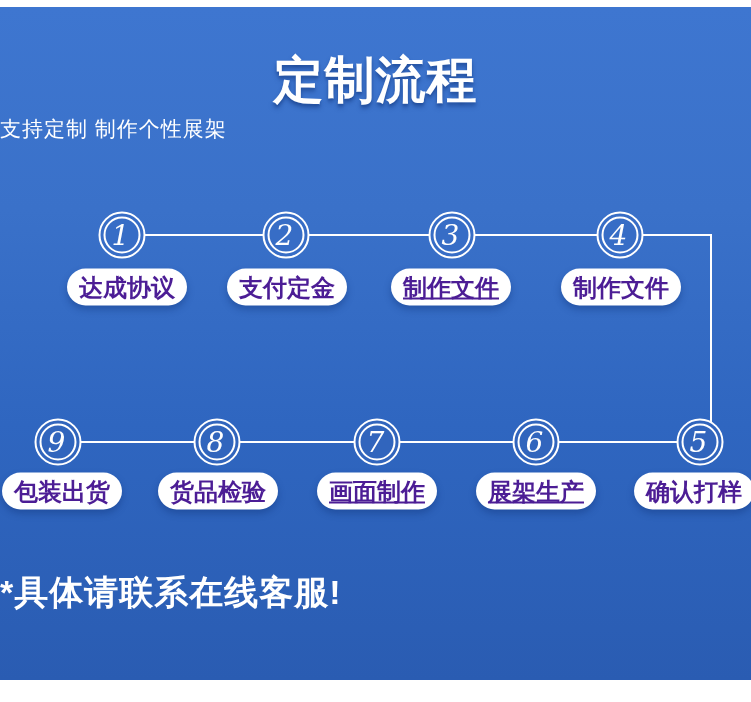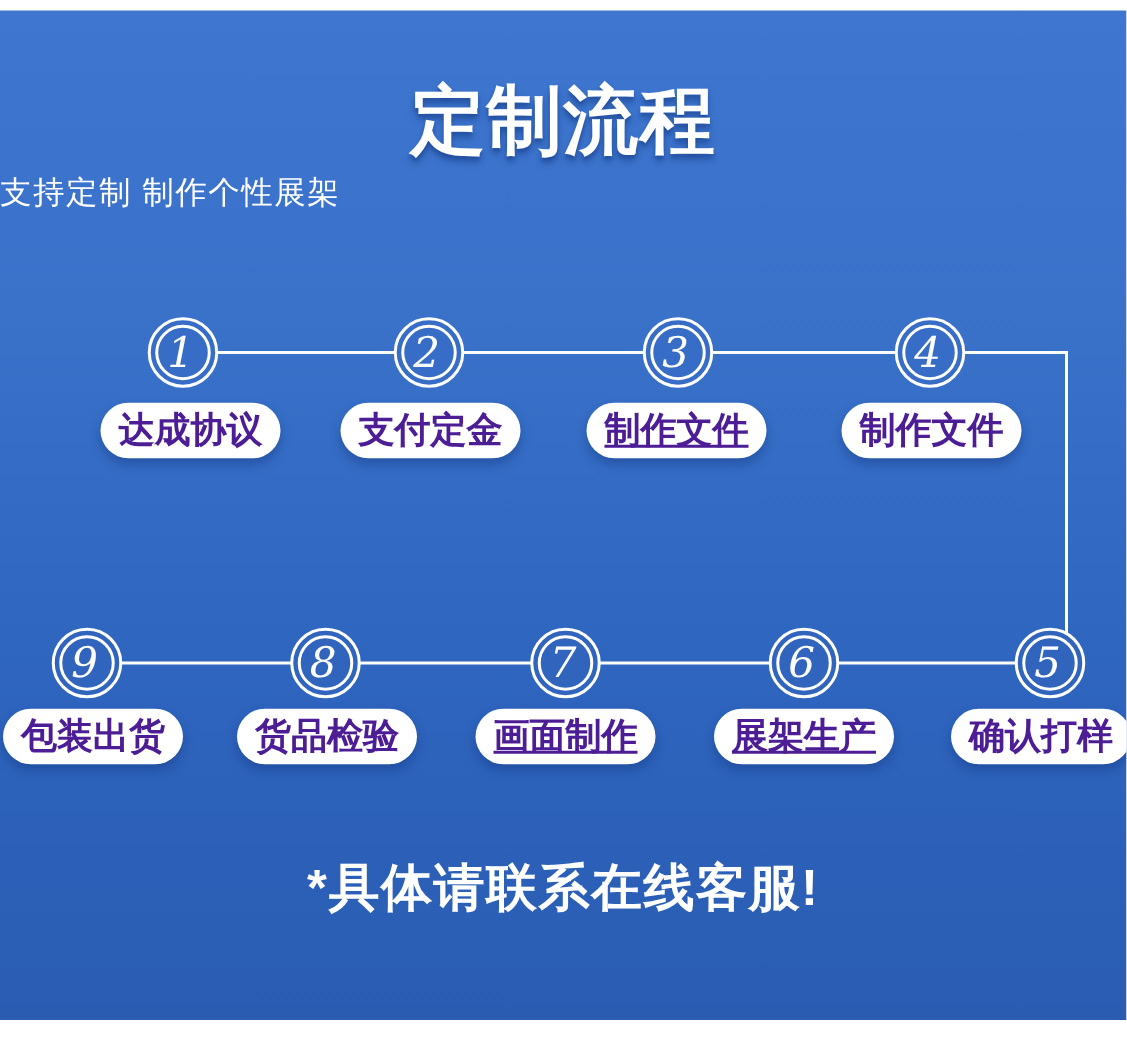--- a/index.html
+++ b/index.html
@@ -101,21 +101,20 @@
     padding: 0 12px;
     border-radius: 19px;
     white-space: nowrap;
     box-shadow: 0 4px 7px rgba(15, 50, 120, 0.40);
   }
   .footnote {
     position: absolute;
     left: 0;
     top: 572px;
     width: 751px;
-    text-align: center;
     color: #ffffff;
     font-size: 34px;
     font-weight: bold;
     letter-spacing: 1px;
     line-height: 40px;
     margin: 0;
   }
 </style>
 </head>
 <body>

